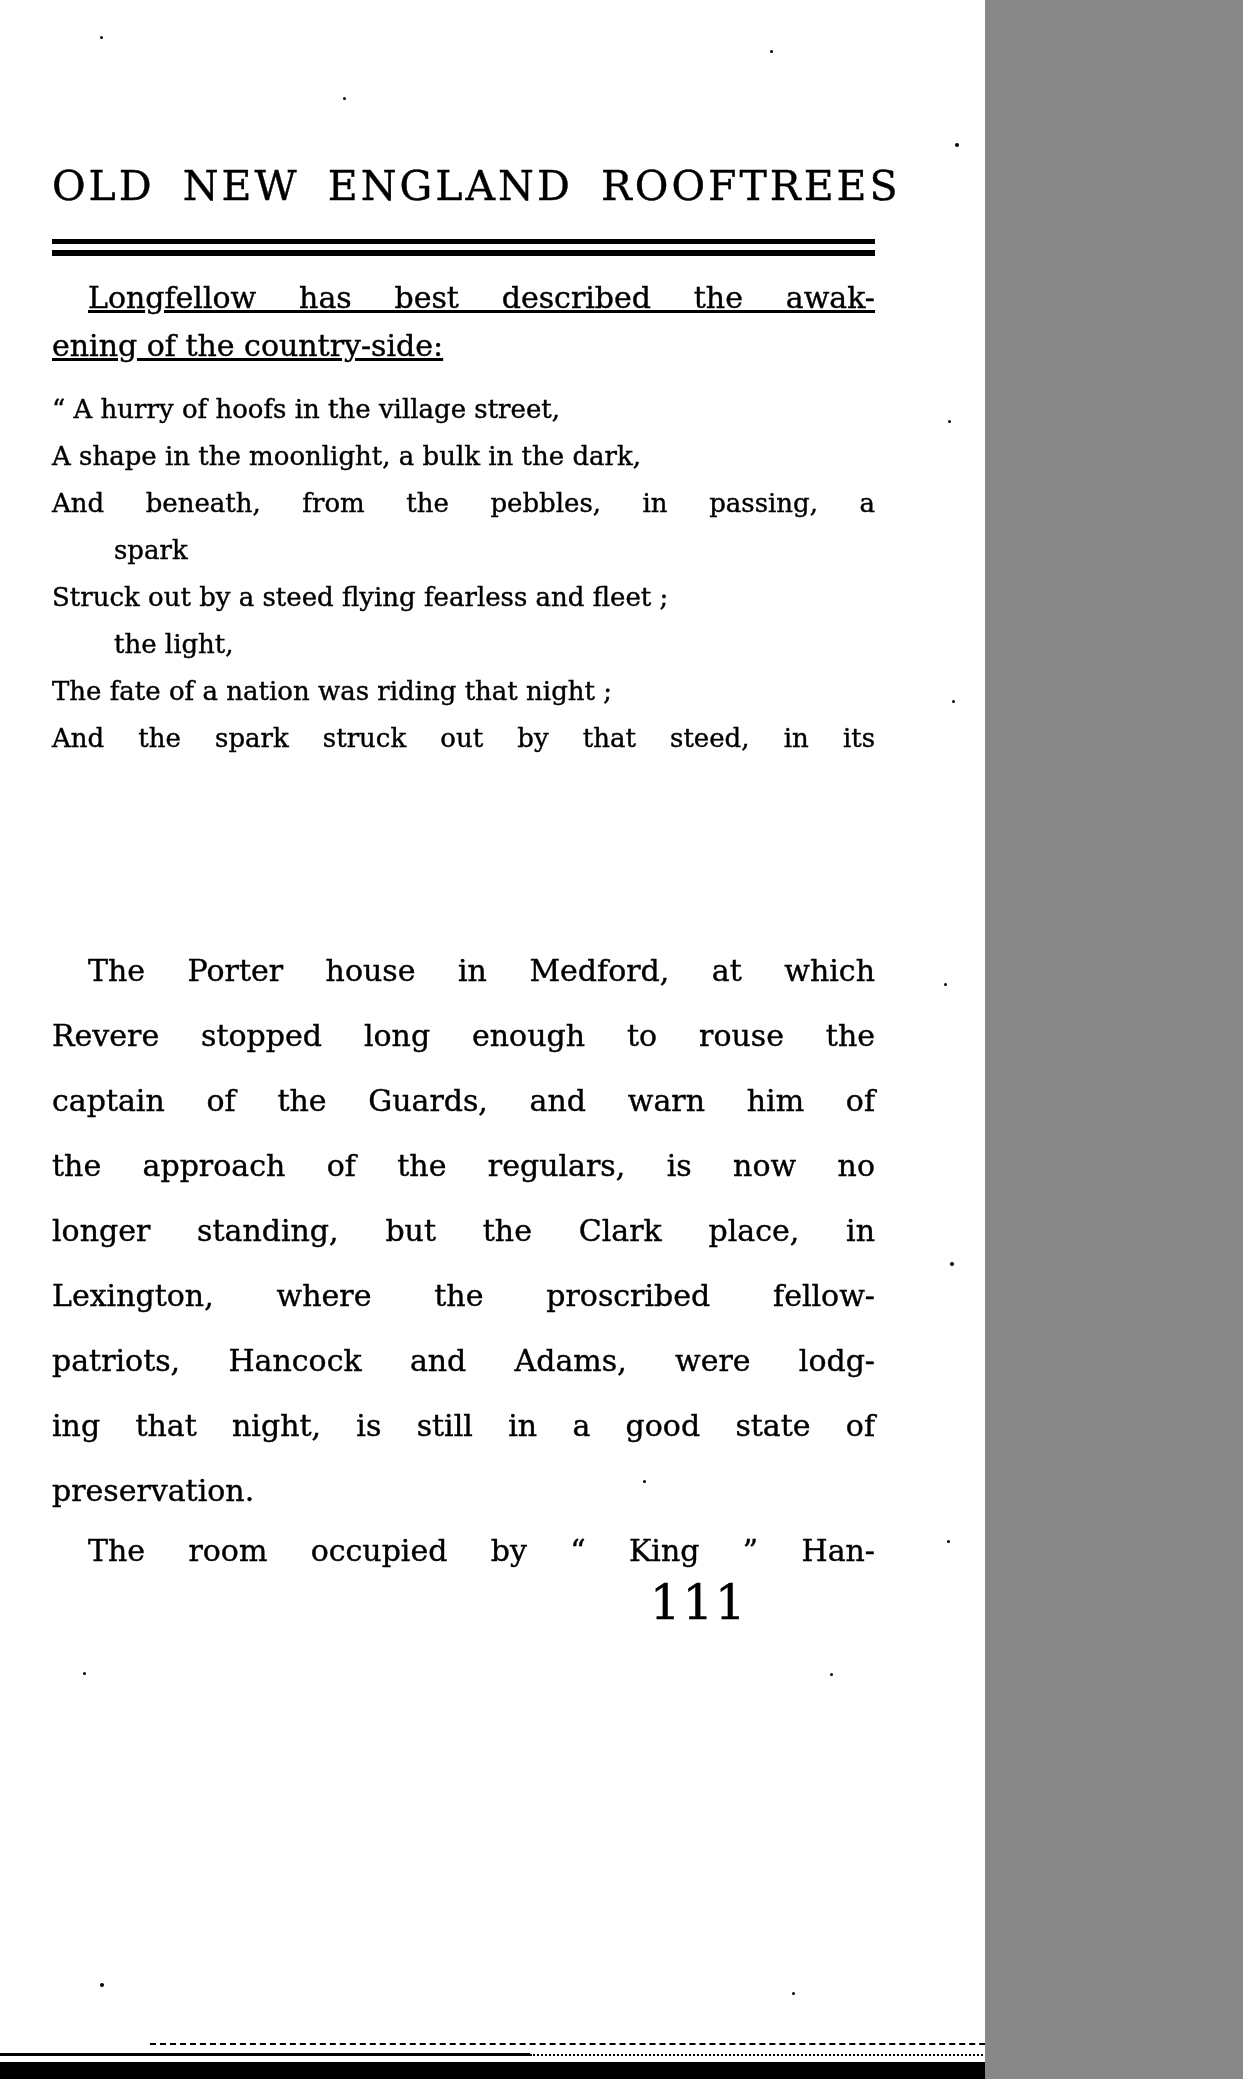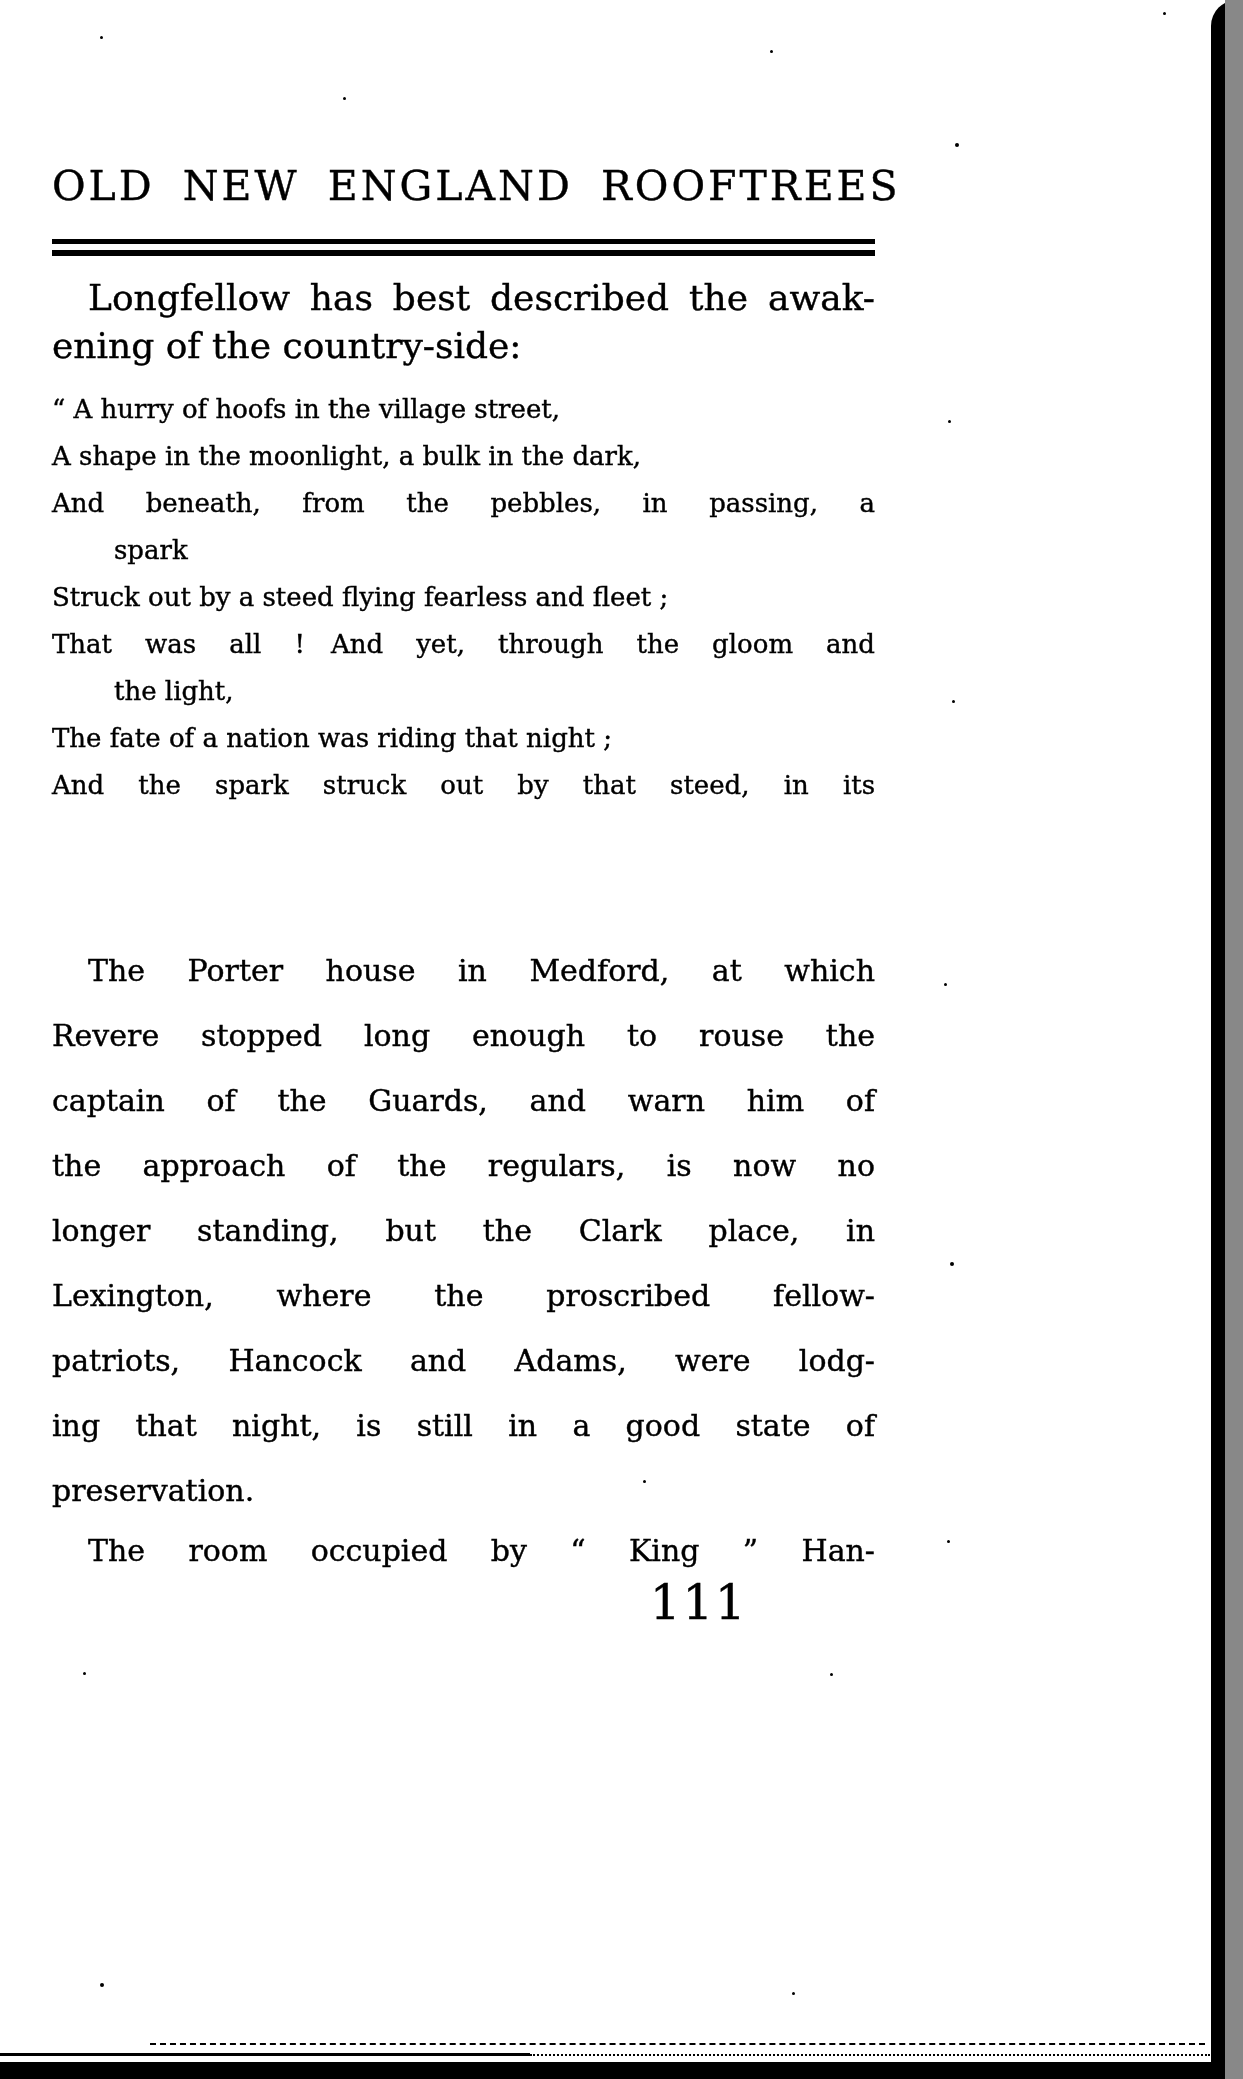--- a/index.html
+++ b/index.html
@@ -1,18 +1,18 @@
 <!DOCTYPE html>
 <html><head>
 <meta charset="utf-8">
 <style>
   html, body { margin: 0; padding: 0; background: #888; }
   .page {
     position: relative;
-    width: 1225px;
+    width: 985px;
     height: 2079px;
     background: #ffffff;
     overflow: hidden;
     font-family: "DejaVu Serif", serif;
     color: #000;
     -webkit-text-stroke: 0.4px #000;
   }
   
   .col { position: absolute; left: 52px; width: 823px; }
 
@@ -24,21 +24,21 @@
     word-spacing: 12px;
     text-align: center;
     white-space: nowrap;
   }
   .double-rule {
     top: 239px;
     height: 6px;
     border-top: 5px solid #000;
     border-bottom: 6px solid #000;
   }
-  .intro  { top: 274px; font-size: 36px; line-height: 48px; }
+  .intro  { top: 274px; font-size: 30px; line-height: 48px; text-decoration: underline; }
   .poem   { top: 386px; font-size: 26px; line-height: 47px; }
   .body-para { top: 938px; font-size: 30px; line-height: 65px; }
   .closing   { top: 1518px; font-size: 30px; line-height: 65px; }
   .pagenum-row { top: 1578px; font-size: 48px; line-height: 1; }
   .pagenum-row span { margin-left: 598px; letter-spacing: 2px; }
 
   .ln { display: block; }
   .j  { text-align: justify; text-align-last: justify; }
   .pind { padding-left: 36px; }   
   .ind  { padding-left: 62px; }   
@@ -73,21 +73,20 @@
     <span class="ln j pind">Longfellow has best described the awak-</span>
     <span class="ln">ening of the country-side:</span>
   </div>
 
   <div class="col poem">
     <span class="ln">“ A hurry of hoofs in the village street,</span>
     <span class="ln">A shape in the moonlight, a bulk in the dark,</span>
     <span class="ln j">And beneath, from the pebbles, in passing, a</span>
     <span class="ln ind">spark</span>
     <span class="ln">Struck out by a steed flying fearless and fleet ;</span>
-    <span class="ln j">That was all ! And yet, through the gloom and</span>
     <span class="ln ind">the light,</span>
     <span class="ln">The fate of a nation was riding that night ;</span>
     <span class="ln j">And the spark struck out by that steed, in its</span>
   </div>
 
   <div class="col body-para">
     <span class="ln j pind">The Porter house in Medford, at which</span>
     <span class="ln j">Revere stopped long enough to rouse the</span>
     <span class="ln j">captain of the Guards, and warn him of</span>
     <span class="ln j">the approach of the regulars, is now no</span>

